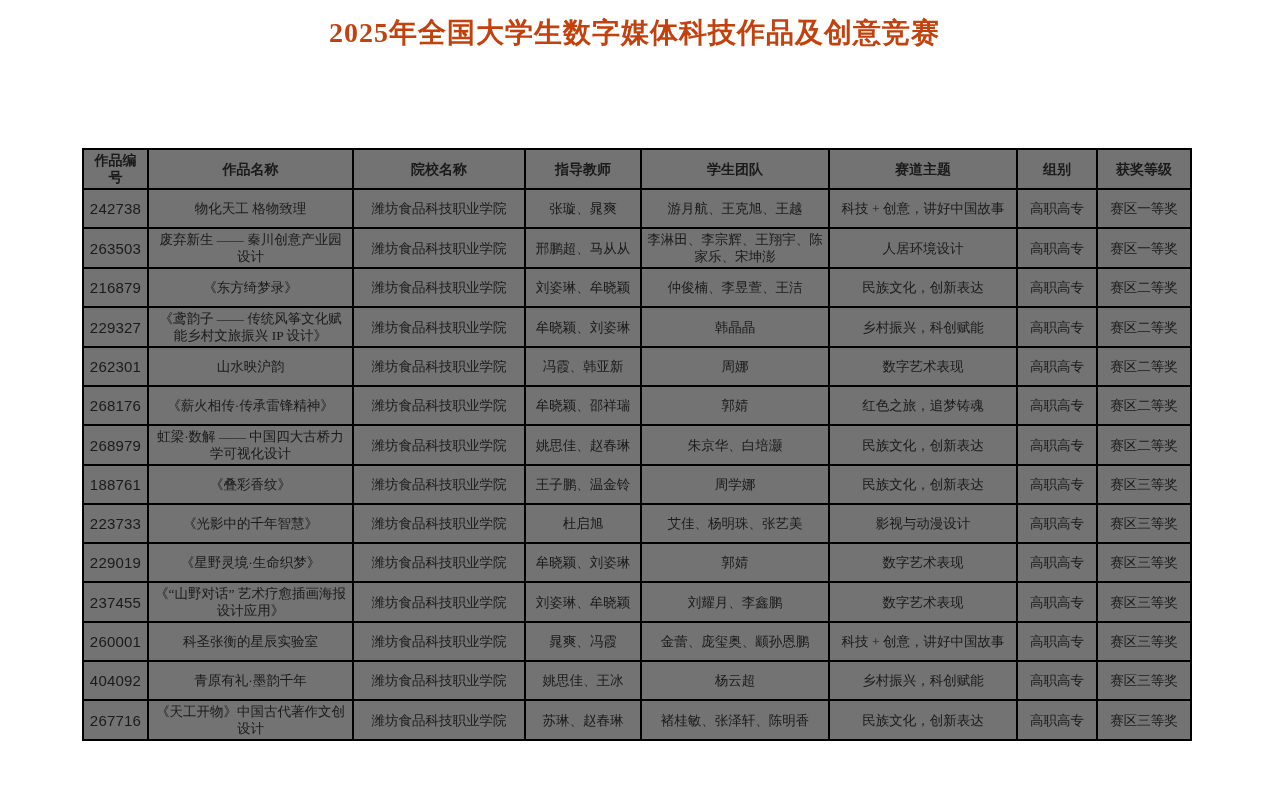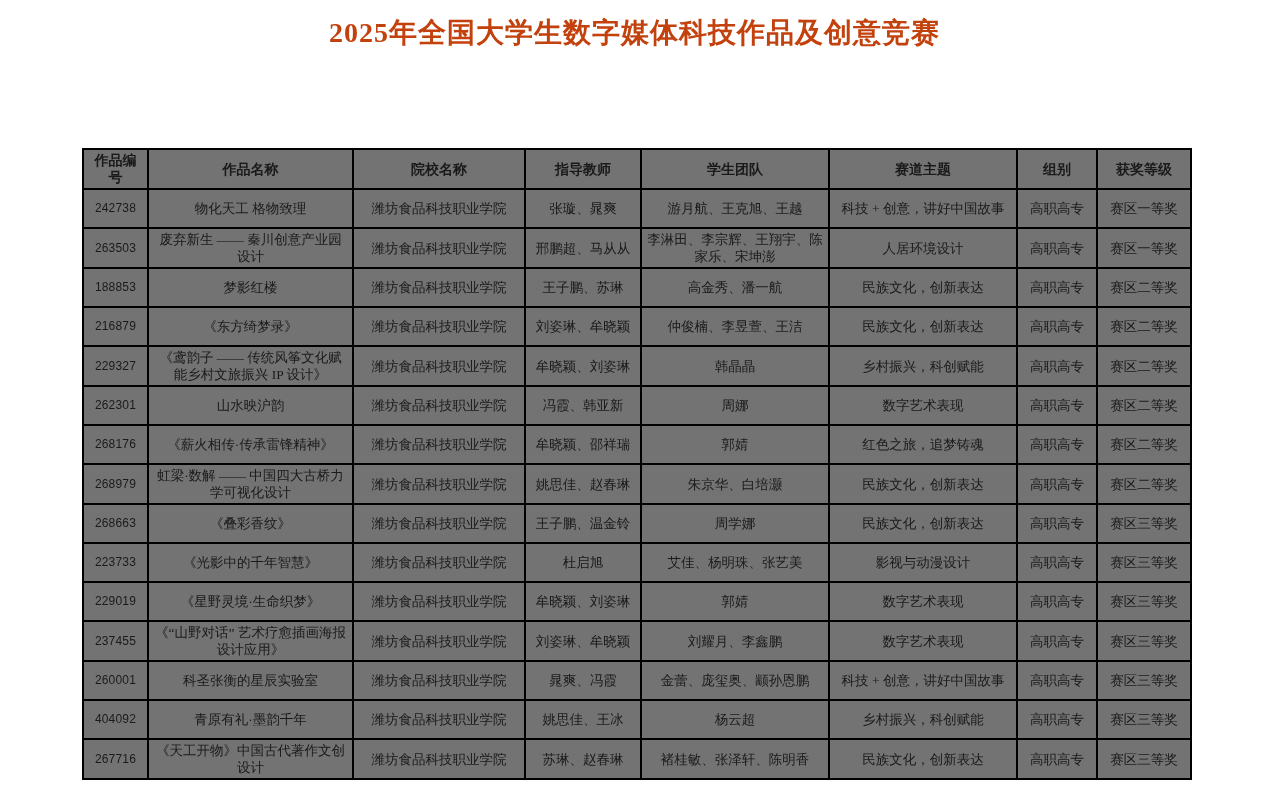--- a/index.html
+++ b/index.html
@@ -39,21 +39,21 @@
     word-break: break-word;
   }
   .award-table th {
     font-weight: bold;
     font-size: 14px;
     height: 37px;
   }
   .award-table td { height: 39px; }
   .award-table td.cell-col0 {
     font-family: "Liberation Sans", "DejaVu Sans", sans-serif;
-    font-size: 12px;
+    font-size: 15px;
     letter-spacing: 0.2px;
   }
   col.c0 { width: 65px; }
   col.c1 { width: 205px; }
   col.c2 { width: 172px; }
   col.c3 { width: 116px; }
   col.c4 { width: 188px; }
   col.c5 { width: 188px; }
   col.c6 { width: 80px; }
   col.c7 { width: 94px; }
@@ -105,30 +105,20 @@
           <td class="cell-col0">263503</td>
           <td class="cell-col1">废弃新生 —— 秦川创意产业园设计</td>
           <td class="cell-col2">潍坊食品科技职业学院</td>
           <td class="cell-col3">邢鹏超、马从从</td>
           <td class="cell-col4">李淋田、李宗辉、王翔宇、陈家乐、宋坤澎</td>
           <td class="cell-col5">人居环境设计</td>
           <td class="cell-col6">高职高专</td>
           <td class="cell-col7">赛区一等奖</td>
         </tr>
         <tr>
-          <td class="cell-col0">188853</td>
-          <td class="cell-col1">梦影红楼</td>
-          <td class="cell-col2">潍坊食品科技职业学院</td>
-          <td class="cell-col3">王子鹏、苏琳</td>
-          <td class="cell-col4">高金秀、潘一航</td>
-          <td class="cell-col5">民族文化，创新表达</td>
-          <td class="cell-col6">高职高专</td>
-          <td class="cell-col7">赛区二等奖</td>
-        </tr>
-        <tr>
           <td class="cell-col0">216879</td>
           <td class="cell-col1">《东方绮梦录》</td>
           <td class="cell-col2">潍坊食品科技职业学院</td>
           <td class="cell-col3">刘姿琳、牟晓颖</td>
           <td class="cell-col4">仲俊楠、李昱萱、王洁</td>
           <td class="cell-col5">民族文化，创新表达</td>
           <td class="cell-col6">高职高专</td>
           <td class="cell-col7">赛区二等奖</td>
         </tr>
         <tr>
@@ -165,21 +155,21 @@
           <td class="cell-col0">268979</td>
           <td class="cell-col1">虹梁·数解 —— 中国四大古桥力学可视化设计</td>
           <td class="cell-col2">潍坊食品科技职业学院</td>
           <td class="cell-col3">姚思佳、赵春琳</td>
           <td class="cell-col4">朱京华、白培灏</td>
           <td class="cell-col5">民族文化，创新表达</td>
           <td class="cell-col6">高职高专</td>
           <td class="cell-col7">赛区二等奖</td>
         </tr>
         <tr>
-          <td class="cell-col0">268663</td>
+          <td class="cell-col0">188761</td>
           <td class="cell-col1">《叠彩香纹》</td>
           <td class="cell-col2">潍坊食品科技职业学院</td>
           <td class="cell-col3">王子鹏、温金铃</td>
           <td class="cell-col4">周学娜</td>
           <td class="cell-col5">民族文化，创新表达</td>
           <td class="cell-col6">高职高专</td>
           <td class="cell-col7">赛区三等奖</td>
         </tr>
         <tr>
           <td class="cell-col0">223733</td>

